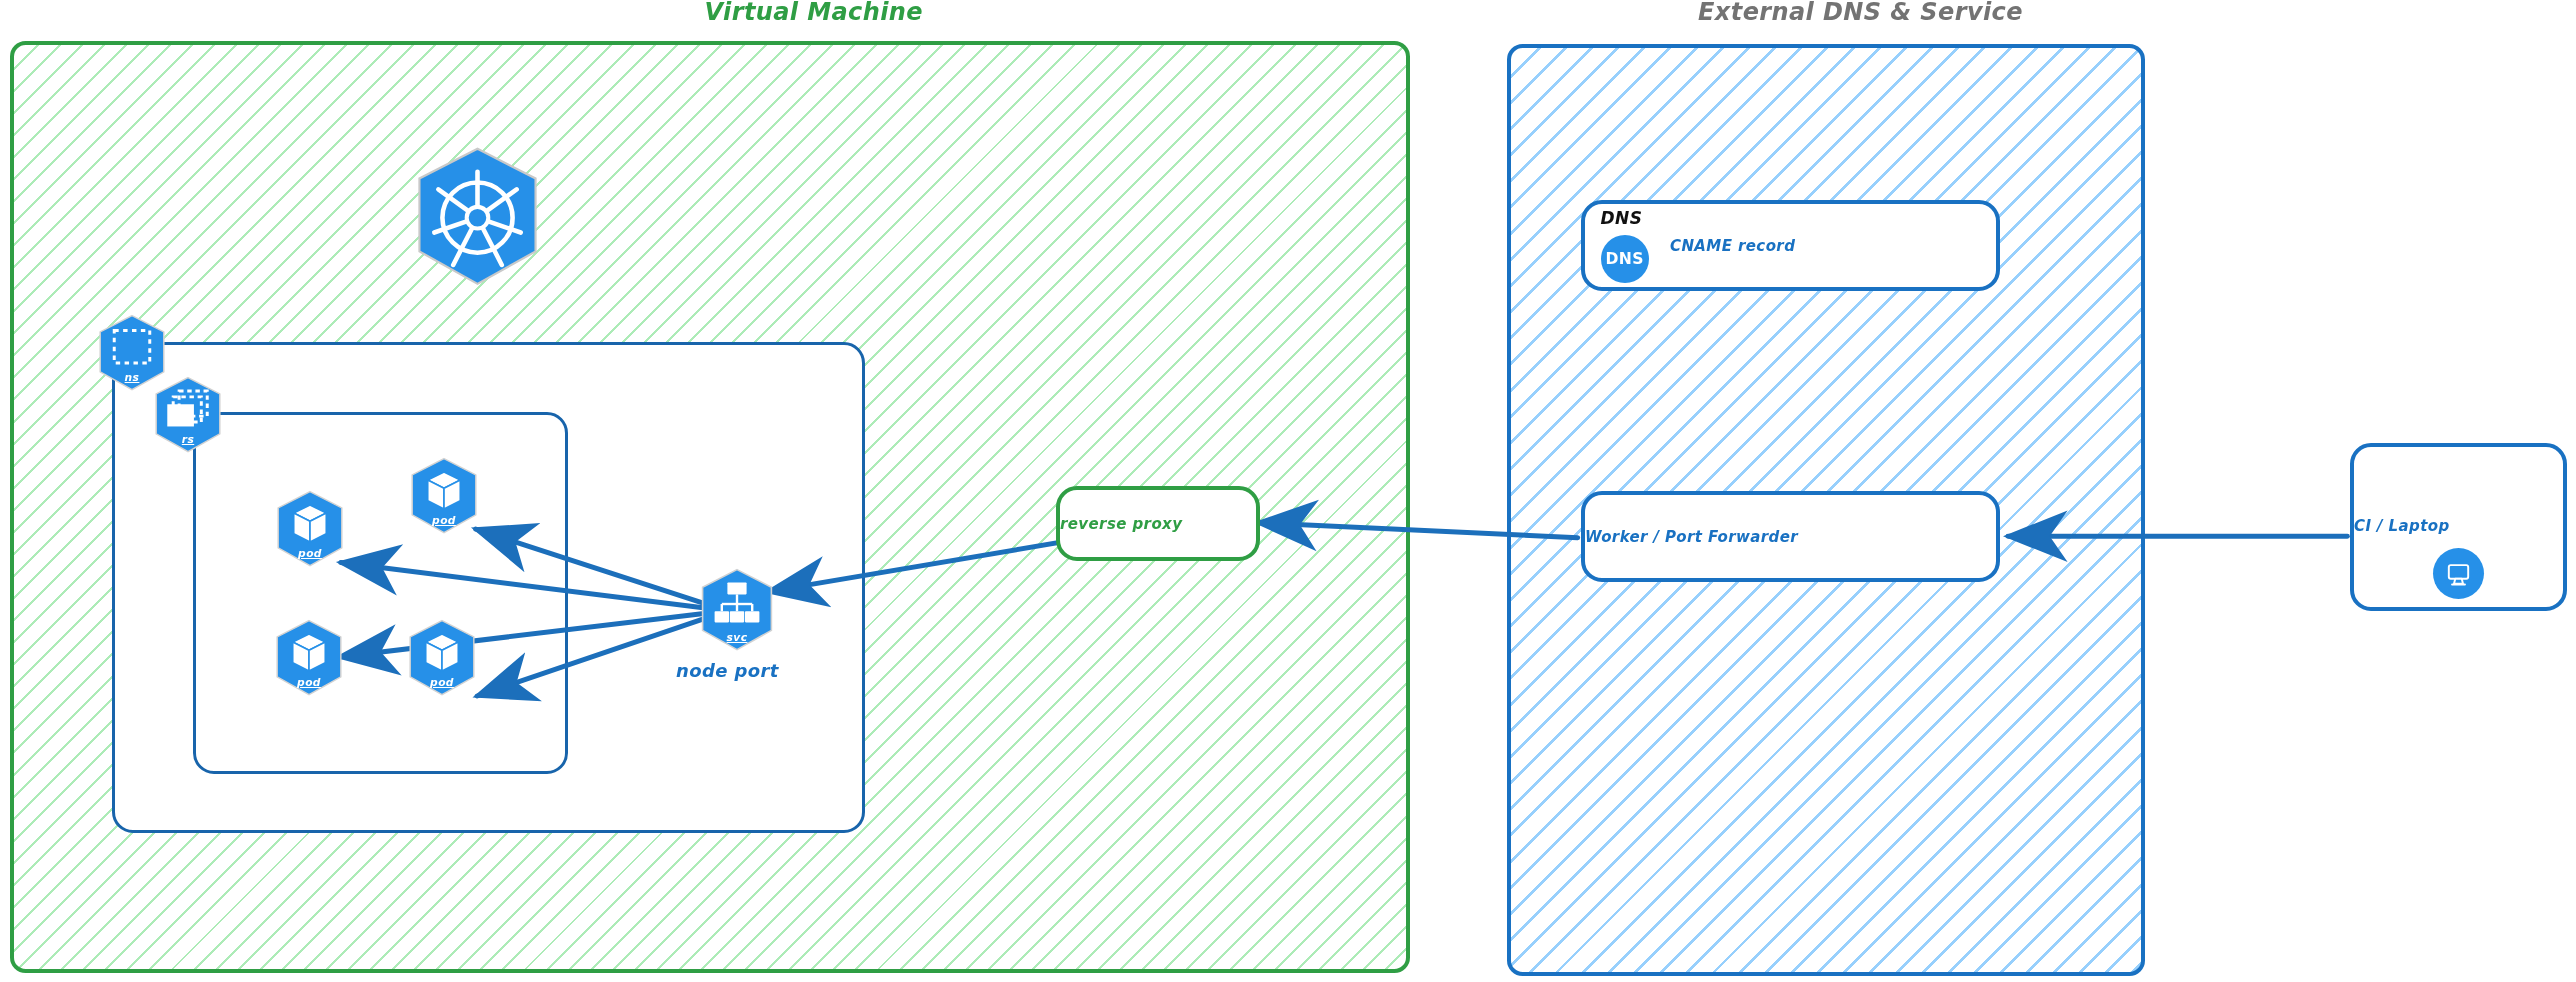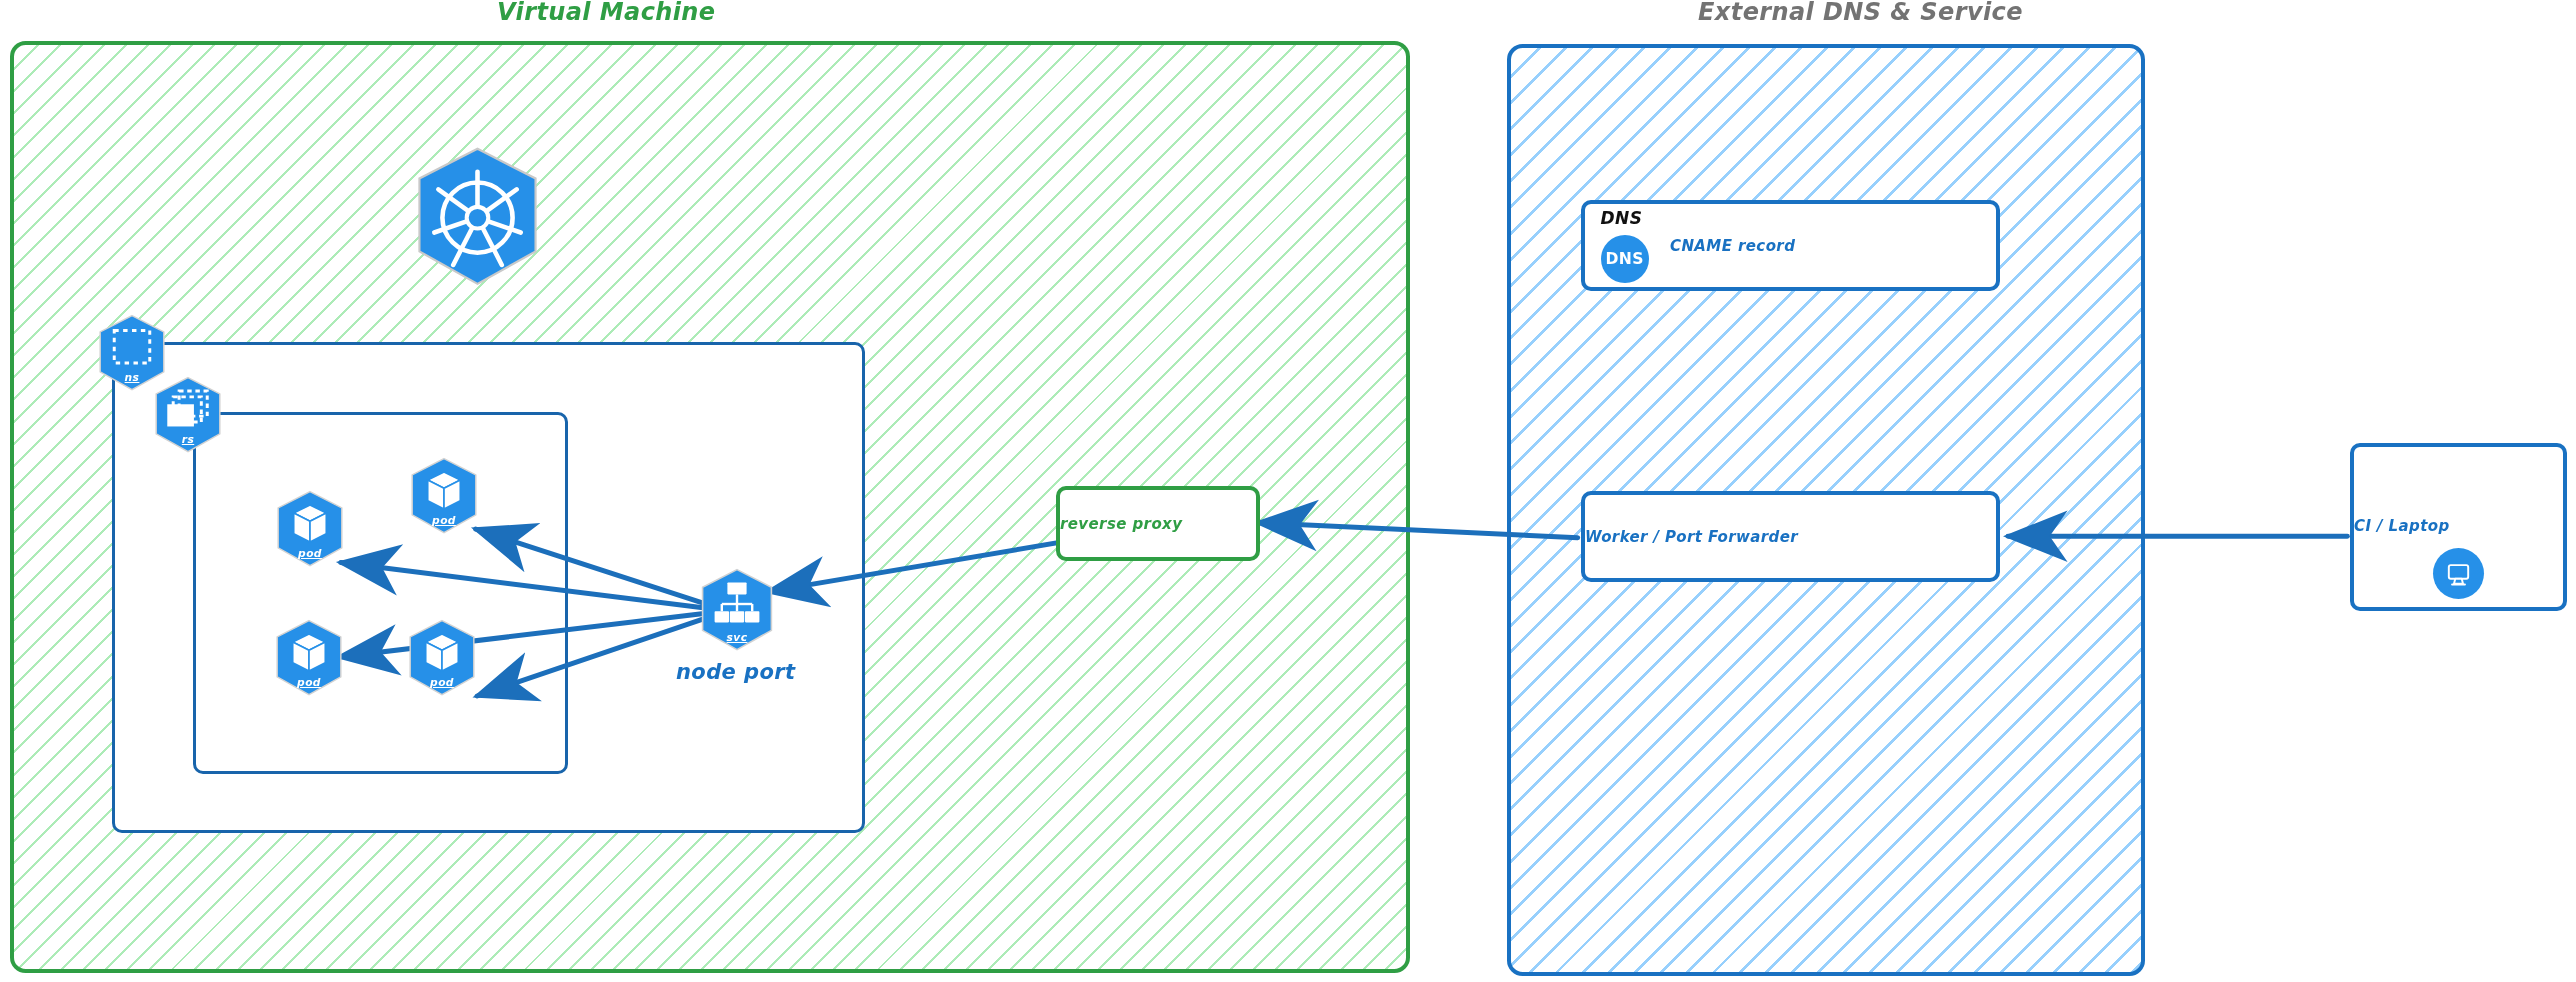--- a/index.html
+++ b/index.html
@@ -60,21 +60,21 @@
         rgba(116, 192, 252, 0.75) 2.8px,
         rgba(255,255,255,0) 2.8px,
         rgba(255,255,255,0) 18.5px);
   }
 
   
   .box {
     position: absolute;
     box-sizing: border-box;
     background: #ffffff;
-    border-radius: 10px;
+    border-radius: 21px;
   }
   .box.k8s   { border: 3.6px solid #1864ab; }
   .box.blueb { border: 4.3px solid #1971c2; }
   .box.greenb{ border: 4.3px solid #2f9e44; }
 
   .box-label {
     position: absolute;
     left: 0; right: 0;
     top: 50%;
     transform: translateY(-50%);
@@ -109,21 +109,21 @@
     font-weight: 700;
     letter-spacing: 0.4px;
     pointer-events: none;
     text-decoration: underline;
   }
 
   
   .floating-label {
     position: absolute;
     white-space: nowrap;
-    font-size: 21px;
+    font-size: 18px;
     color: #1971c2;
     text-align: center;
   }
 
   
   #connectors {
     position: absolute;
     left: 0; top: 0;
     width: 2576px;
     height: 983px;
@@ -144,21 +144,21 @@
     font-size: 15.6px;
     font-weight: 700;
     letter-spacing: 0.4px;
   }
 </style>
 </head>
 <body>
 
 <div id="canvas">
 
-  <div class="group-title green hand" style="left:497px; top:0px; width:426px; text-align:left;">Virtual Machine</div>
+  <div class="group-title green hand" style="left:497px; top:0px; width:426px; text-align:right;">Virtual Machine</div>
 
   <div class="group-title blue hand" style="left:1612px; top:0px; width:497px; text-align:center;">External DNS &amp; Service</div>
 
   <div class="frame vm" style="left:10px; top:41px; width:1400px; height:932px;"></div>
 
   <div class="frame ext" style="left:1507px; top:44px; width:638px; height:932px;"></div>
 
   <div class="box k8s" style="left:112px; top:342px; width:753px; height:491px;"></div>
 
   <div class="box k8s" style="left:193px; top:412px; width:375px; height:362px;"></div>

